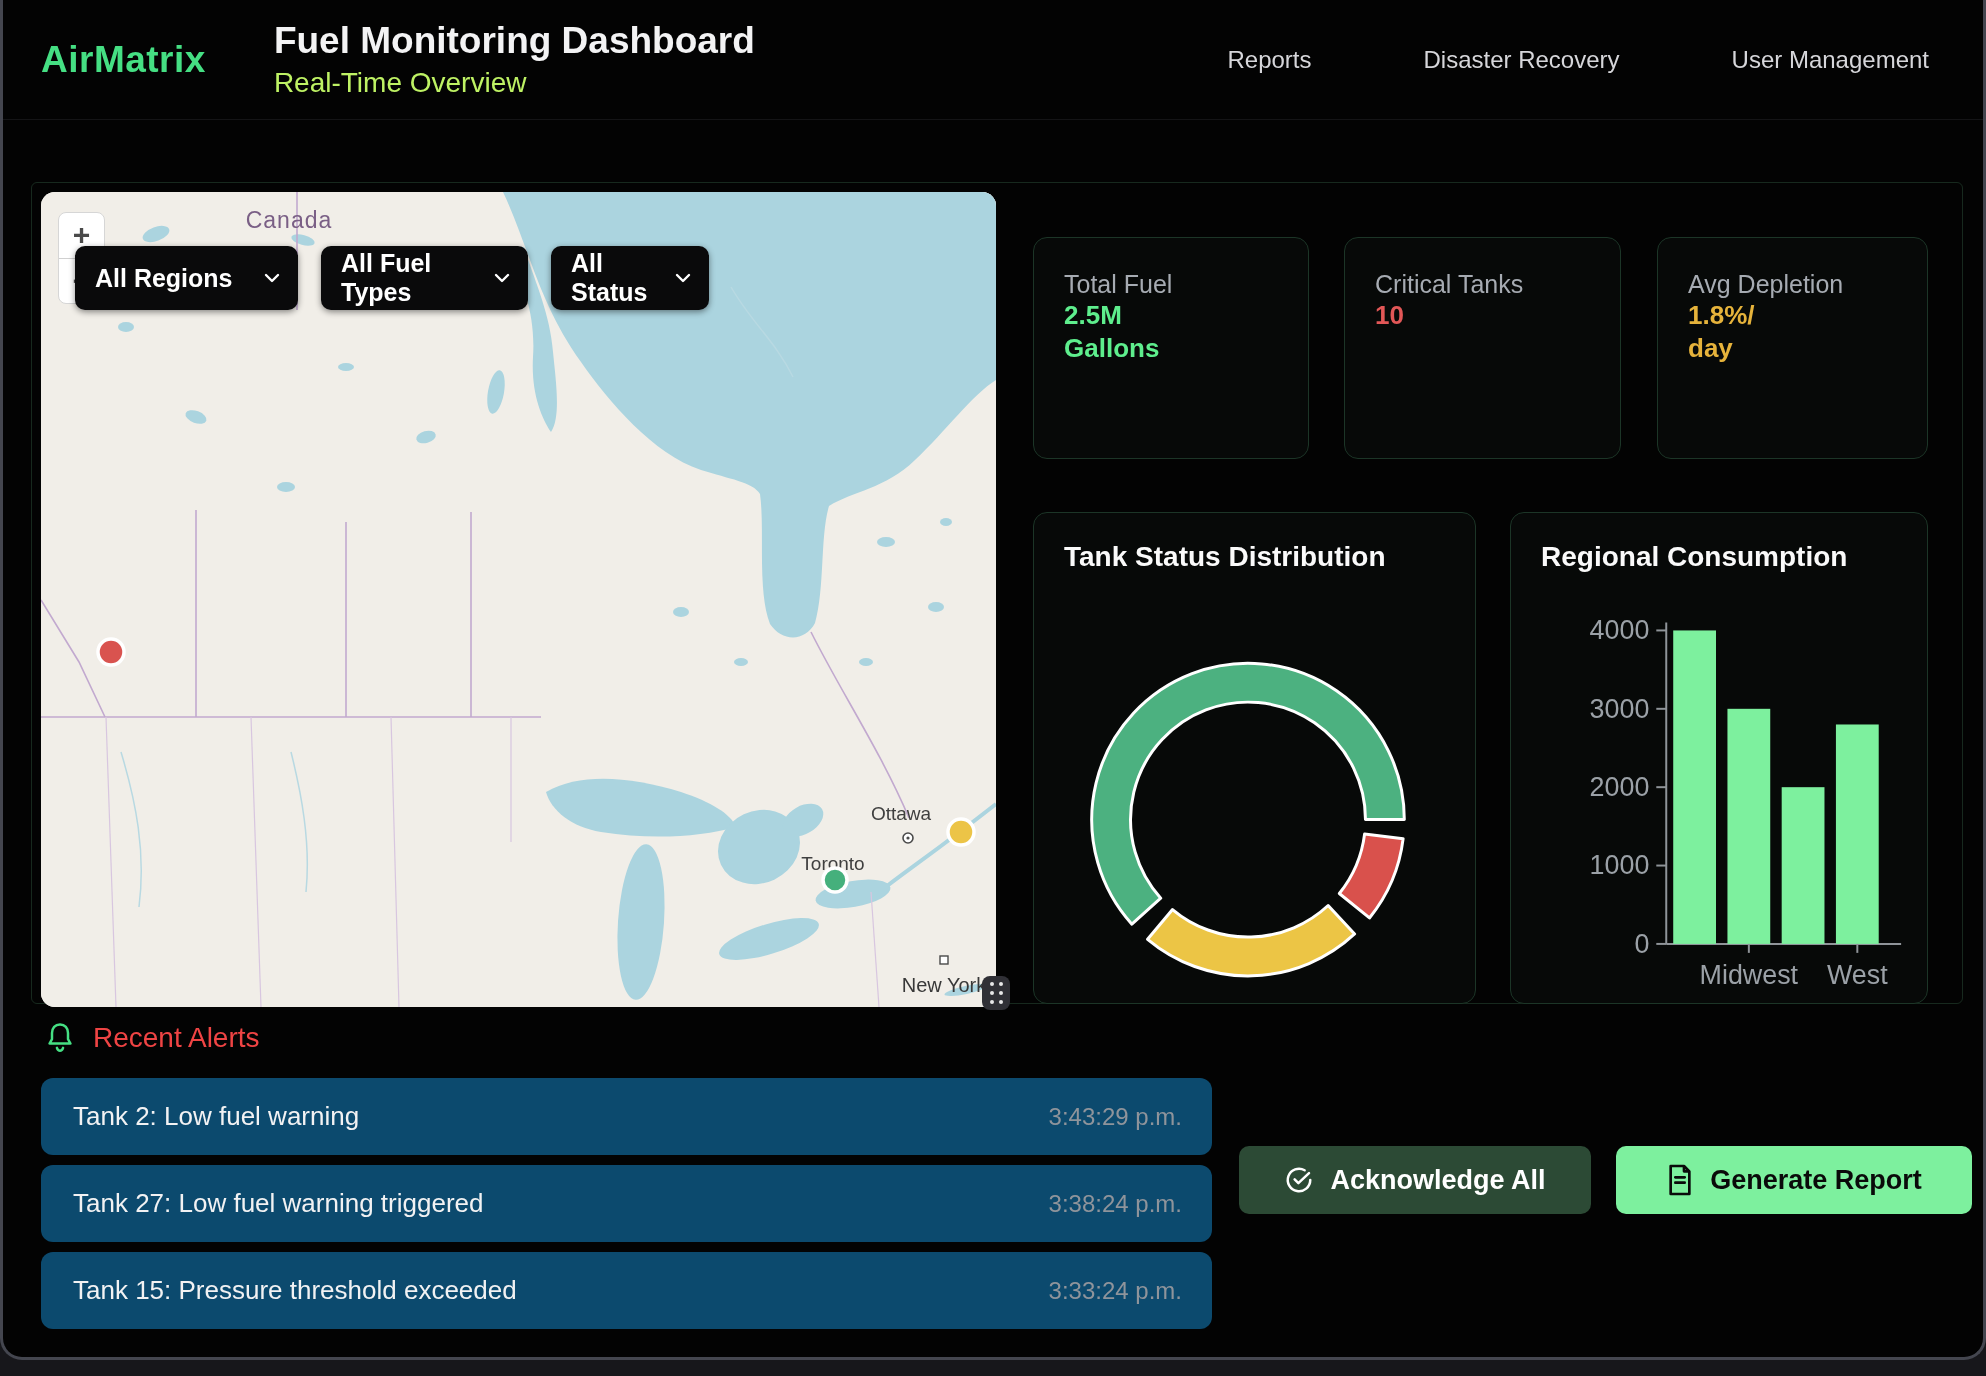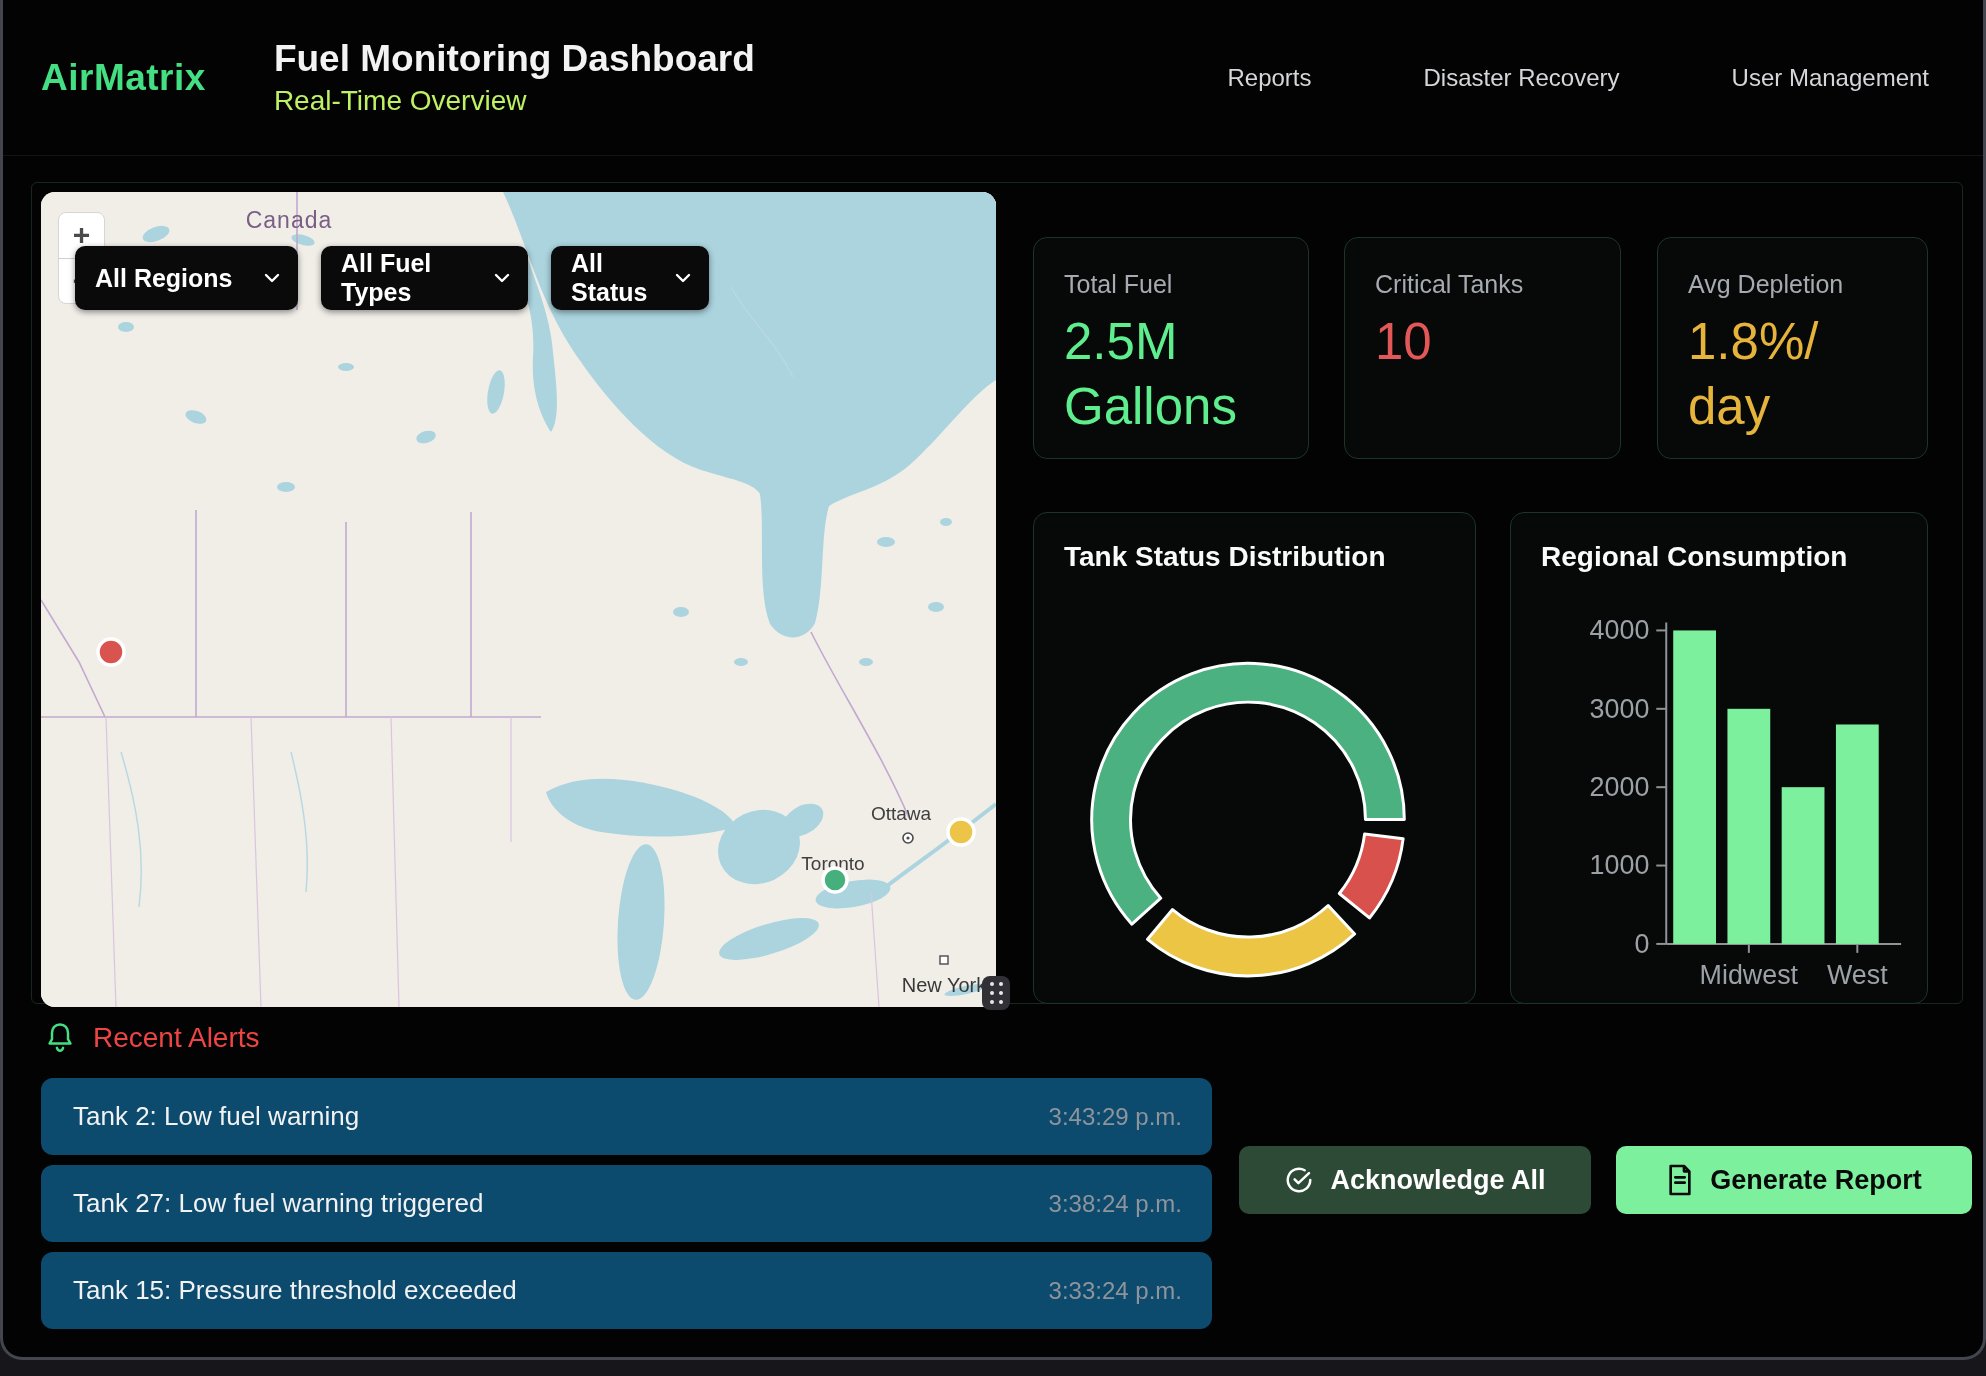--- a/index.html
+++ b/index.html
@@ -5,21 +5,21 @@
   * { margin:0; padding:0; box-sizing:border-box; }
   html,body { background:#17171b; }
   body { width:1986px; height:1376px; position:relative; overflow:hidden;
          font-family:"Liberation Sans","DejaVu Sans",sans-serif; }
 
   #window { position:absolute; left:0; top:0; width:1986px; height:1360px;
             background:#030303; border:3px solid #44464f; border-top:none;
             border-radius:0 0 22px 22px; overflow:hidden; }
 
   
-  .header { position:absolute; left:0; top:0; width:100%; height:156px;
+  .header { position:absolute; left:0; top:0; width:100%; height:120px;
             display:flex; align-items:center; padding:0 54px 0 38px;
             border-bottom:1px solid #141416; background:#030303; z-index:5; }
   .brand { font-size:37px; font-weight:700; color:#45df83; letter-spacing:.5px; }
   .title-block { margin-left:68px; display:flex; flex-direction:column; justify-content:center; }
   .page-title { font-size:37px; font-weight:700; color:#f3f3f4; }
   .page-subtitle { font-size:28px; font-weight:400; color:#bef264; margin-top:5px; }
   .nav { margin-left:auto; display:flex; gap:112px; }
   .nav-item { font-size:24px; color:#d6d6da; cursor:pointer; white-space:nowrap; }
 
   
@@ -47,21 +47,21 @@
                  background:#303036; border-radius:8px; z-index:4;
                  display:grid; grid-template-columns:repeat(2,6px); grid-auto-rows:6px;
                  gap:3px; place-content:center; cursor:grab; }
   .drag-handle i { width:4px; height:4px; border-radius:50%; background:#e8e8e8; margin:1px; }
 
   
   .stat-card { position:absolute; top:237px; height:222px; background:#070908;
                border:1px solid #1c3527; border-radius:14px; padding:32px 30px; }
   .stat-1 { left:1030px; width:276px; } .stat-2 { left:1341px; width:277px; } .stat-3 { left:1654px; width:271px; }
   .stat-label { font-size:25px; color:#a6abb2; font-weight:500; }
-  .stat-value { font-size:51px; font-weight:400; line-height:1.28; margin-top:10px; }
+  .stat-value { font-size:26px; font-weight:700; line-height:1.28; }
   .v-green { color:#5eee8d; } .v-red { color:#e25757; } .v-gold { color:#e6b33b; }
 
   
   .chart-card { position:absolute; top:512px; height:492px; background:#070908;
                 border:1px solid #1c3527; border-radius:14px; }
   .donut-card { left:1030px; width:443px; }
   .bar-card { left:1507px; width:418px; }
   .chart-title { position:absolute; left:30px; top:28px; font-size:28px; font-weight:700; color:#fafafa;text-align:right; }
   .chart-card svg.plot { position:absolute; inset:0; }
 

